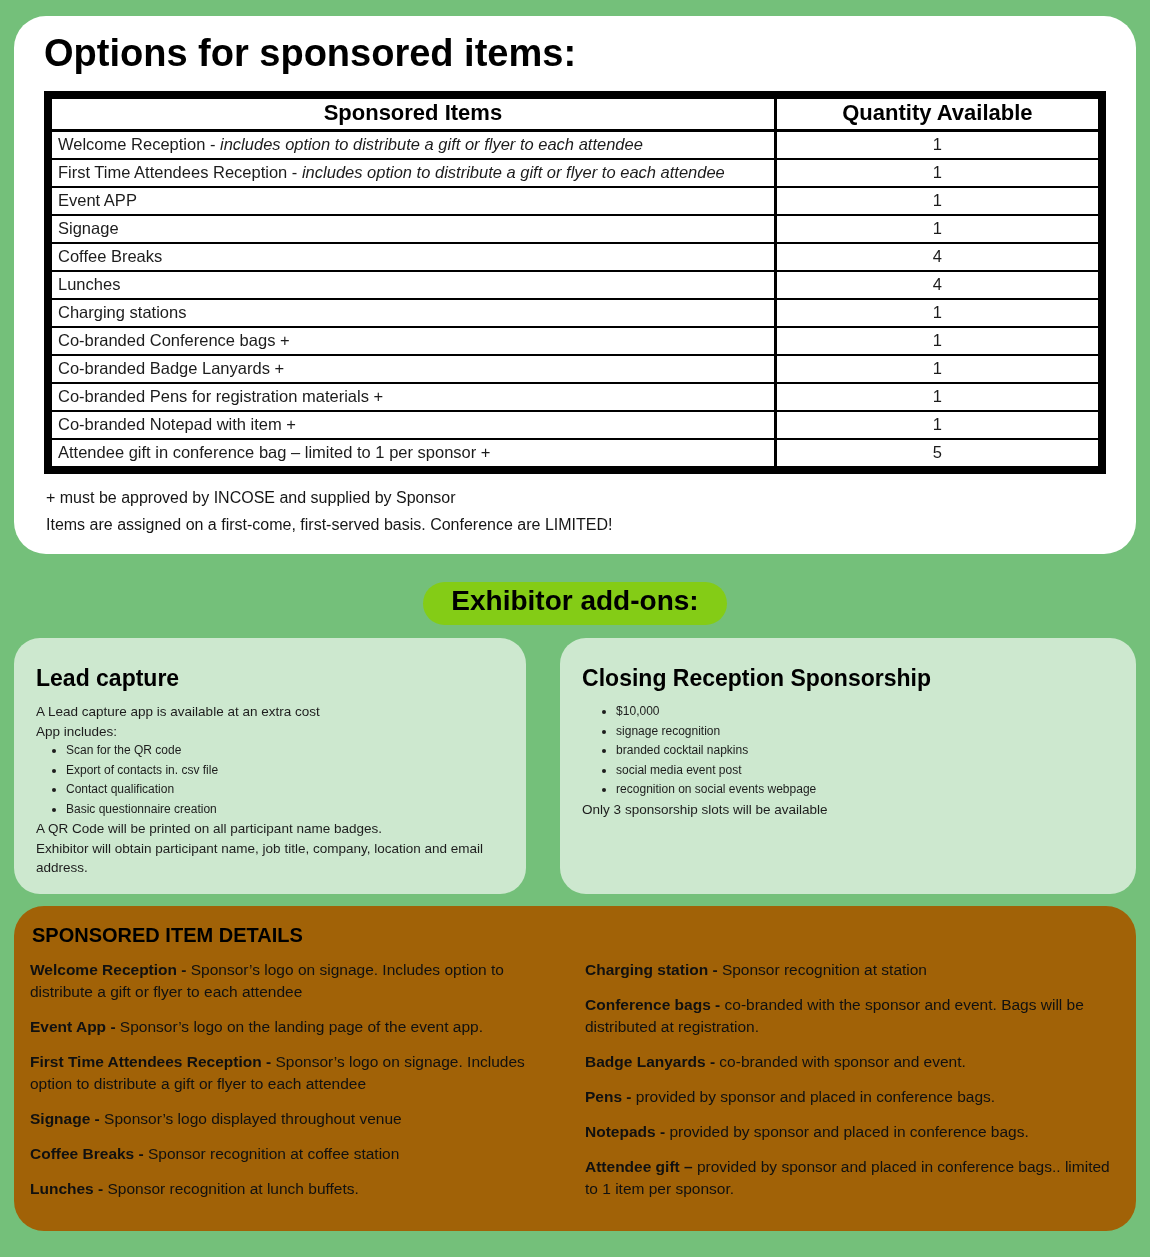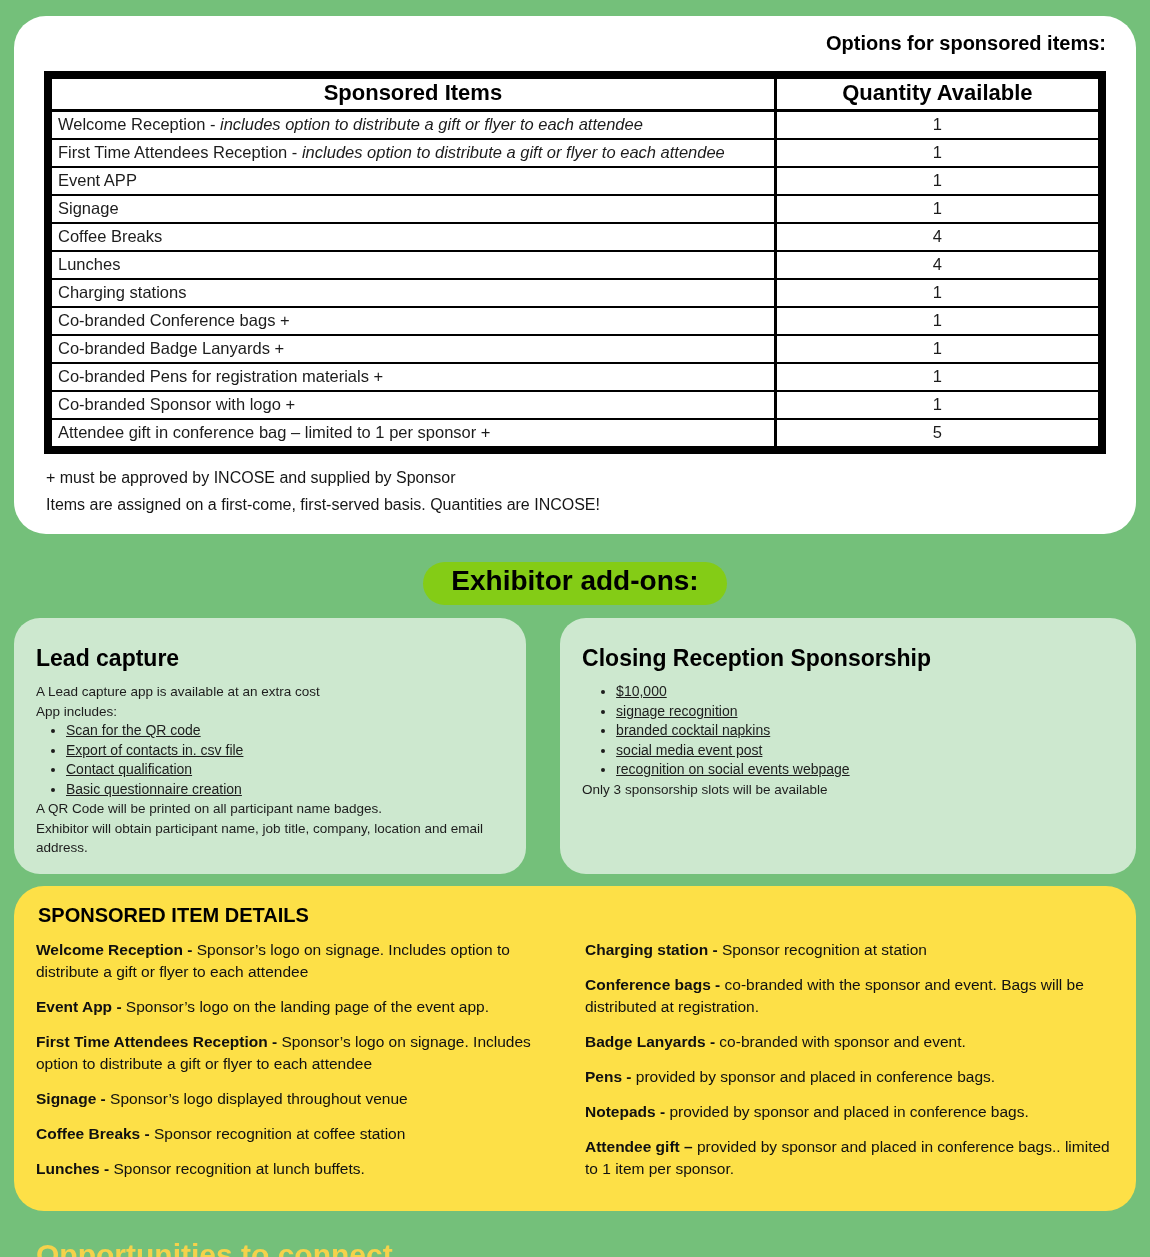--- a/index.html
+++ b/index.html
@@ -13,22 +13,22 @@
   }
 
   
   .top-card {
     margin: 16px 14px 0;
     background: #ffffff;
     border-radius: 32px;
     padding: 10px 30px 16px;
   }
   .top-title {
-    text-align: right;
-    font-size: 20px;
+    text-align: left;
+    font-size: 38px;
     font-weight: 700;
     color: #000;
     margin: 6px 0 16px;
   }
   table.items {
     width: 100%;
     border-collapse: collapse;
     border: 8px solid #000000;
     color: #1c1c1c;
   }
@@ -86,30 +86,30 @@
   .subcard.lead { width: 543px; }
   .subcard.closing { width: 611px; }
   .subcard h2 {
     font-size: 23px;
     font-weight: 700;
     color: #000;
     margin: 15px 0 10px;
   }
   .subcard p { margin: 0; font-size: 13.5px; line-height: 19.5px; }
   .subcard ul { margin: 0; padding-left: 30px; }
-  .subcard li { font-size: 14px; line-height: 19.5px; text-decoration: underline; }
+  .subcard li { font-size: 12px; line-height: 19.5px; }
   .subcard.closing ul { padding-left: 34px; margin: 2px 0 0; }
   .subcard.closing li { line-height: 19.5px; }
 
   
   .details-card {
     margin: 12px 14px 0;
-    background: #fde047;
+    background: #a16207;
     border-radius: 30px;
-    padding: 14px 22px 18px;
+    padding: 14px 16px 18px;
     color: #101010;
   }
   .details-title {
     font-size: 20px;
     font-weight: 700;
     margin: 4px 0 12px 2px;
     color: #000;
   }
   .details-cols { display: flex; gap: 20px; }
   .details-col { flex: 1; }
@@ -176,32 +176,32 @@
         </tr>
         <tr>
           <td class="item"><span>Co-branded Badge Lanyards +</span></td>
           <td class="qty qtycol">1</td>
         </tr>
         <tr>
           <td class="item"><span>Co-branded Pens for registration materials +</span></td>
           <td class="qty qtycol">1</td>
         </tr>
         <tr>
-          <td class="item"><span>Co-branded Sponsor with logo +</span></td>
+          <td class="item"><span>Co-branded Notepad with item +</span></td>
           <td class="qty qtycol">1</td>
         </tr>
         <tr>
           <td class="item"><span>Attendee gift in conference bag – limited to 1 per sponsor +</span></td>
           <td class="qty qtycol">5</td>
         </tr>
       </tbody>
   </table>
   <div class="footnotes">
     <div>+ must be approved by INCOSE and supplied by Sponsor</div>
-    <div>Items are assigned on a first-come, first-served basis. Quantities are INCOSE!</div>
+    <div>Items are assigned on a first-come, first-served basis. Conference are LIMITED!</div>
   </div>
 </div>
 
 <div class="pill">Exhibitor add-ons:</div>
 
 <div class="subrow">
   <div class="subcard lead">
     <h2>Lead capture</h2>
     <p>A Lead capture app is available at an extra cost</p>
     <p>App includes:</p>

